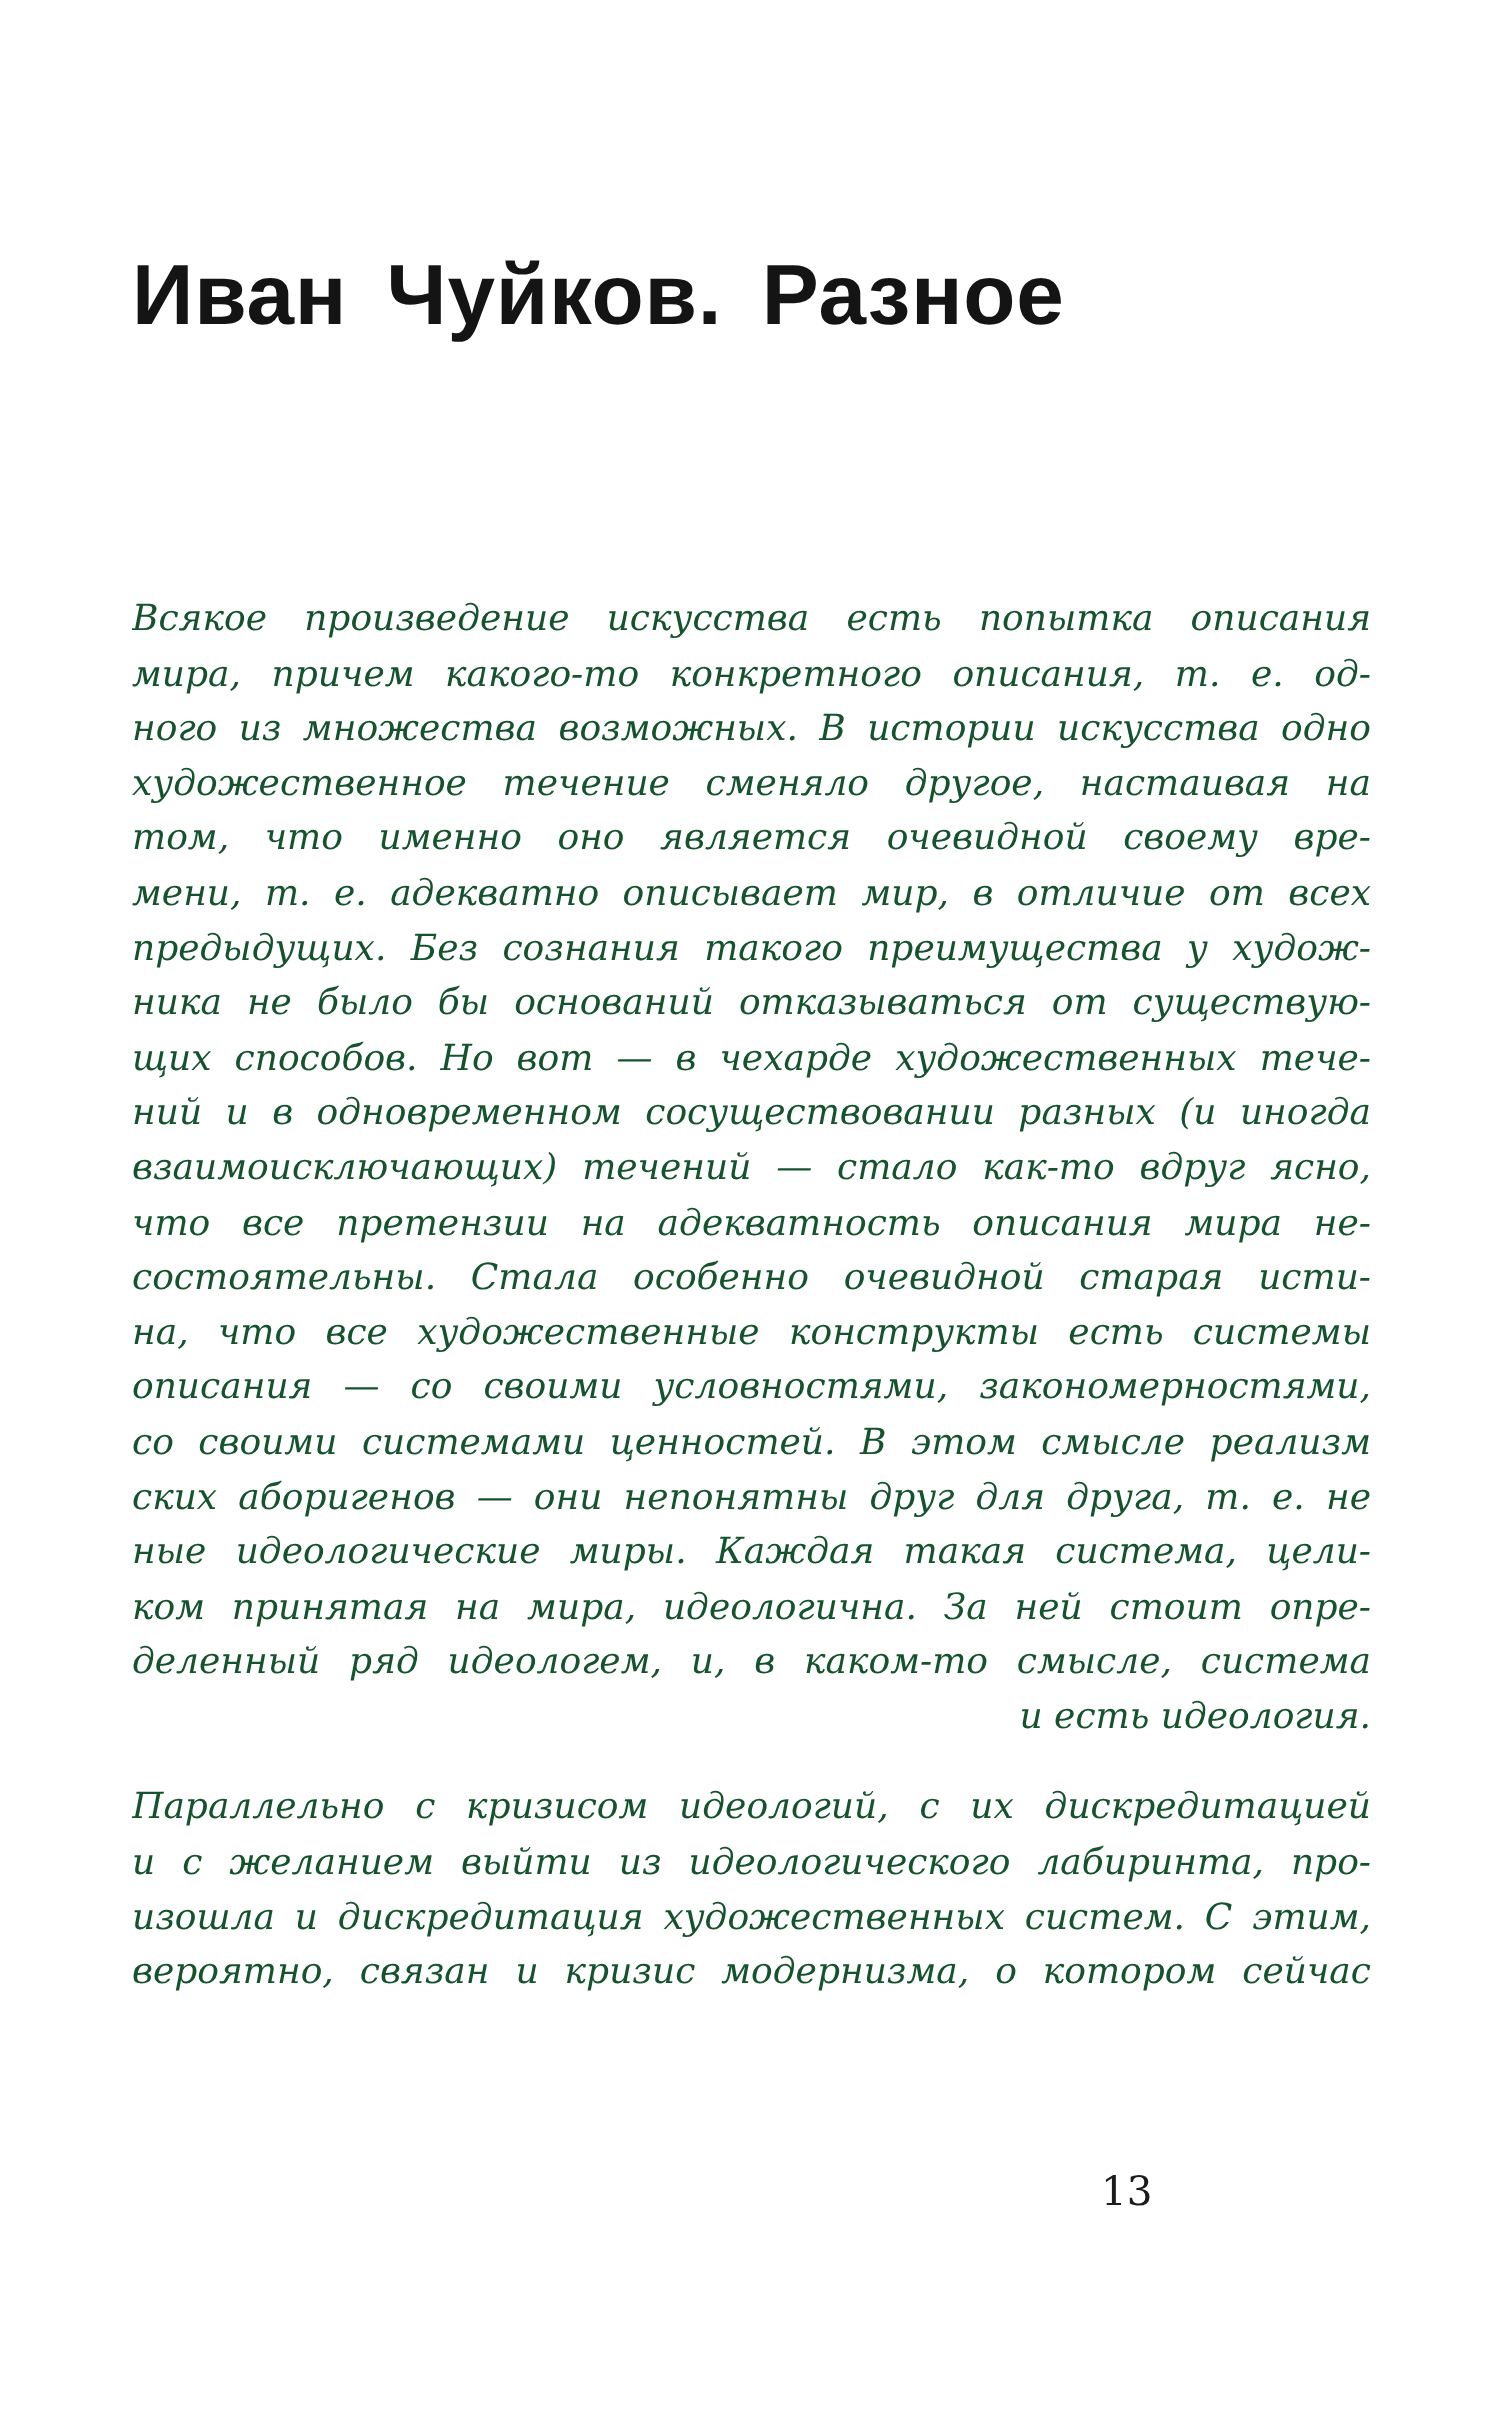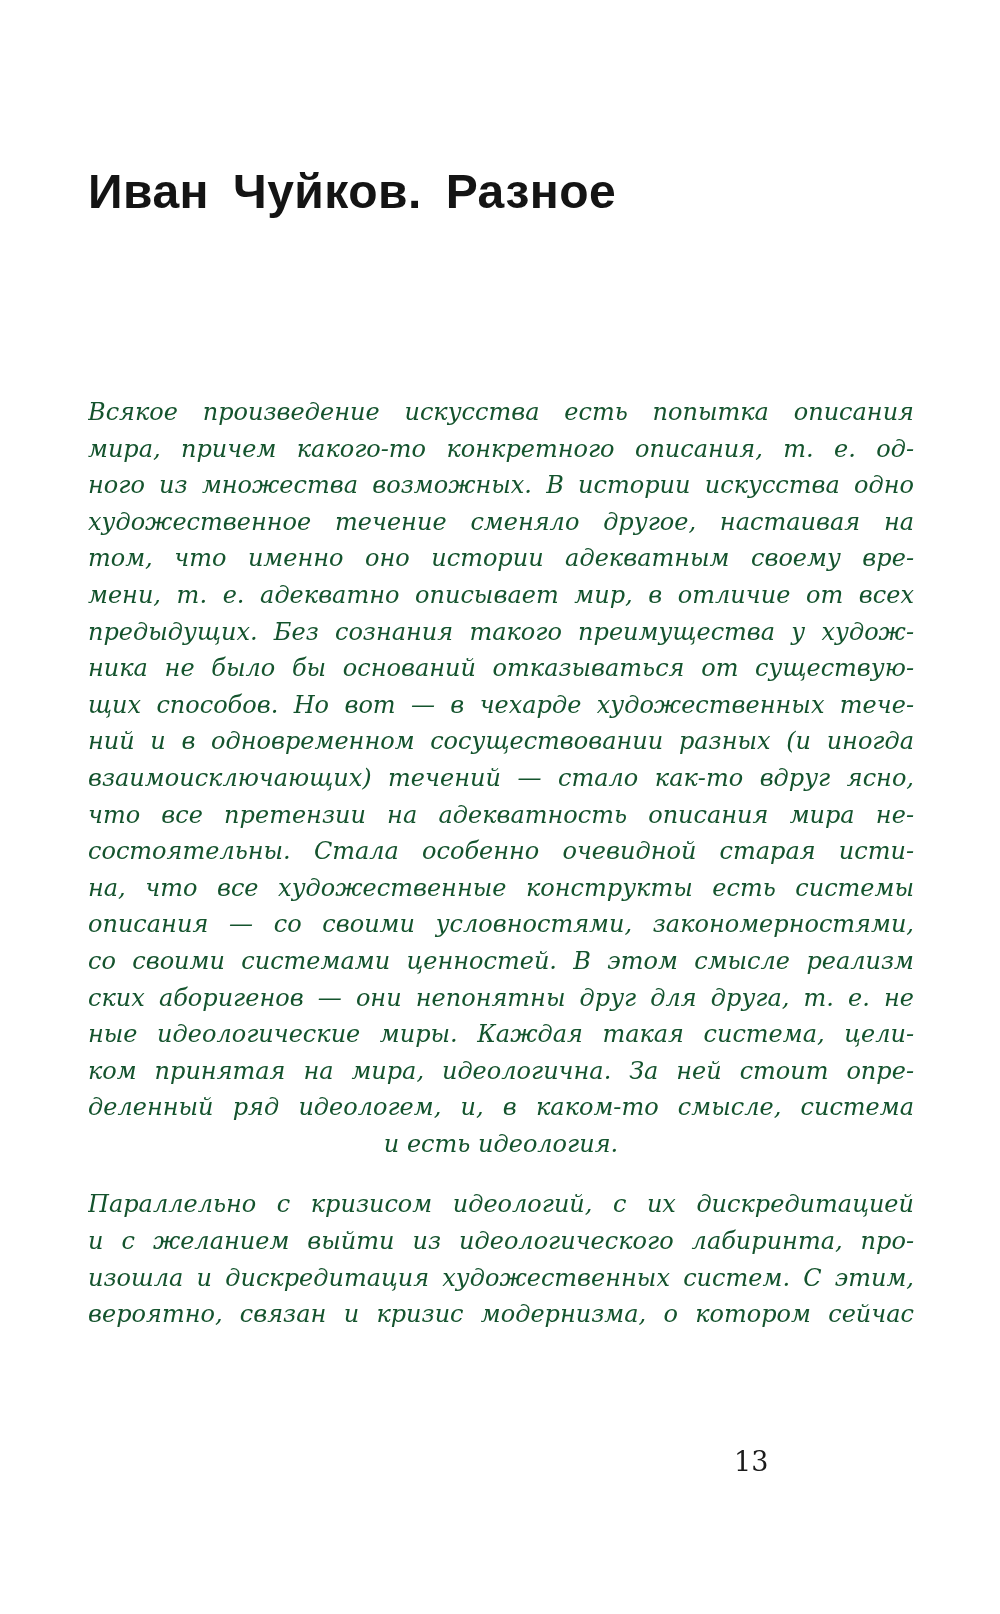--- a/index.html
+++ b/index.html
@@ -11,21 +11,21 @@
     font-family: "DejaVu Serif", serif;
     color: #1b1b1b;
     overflow: hidden;
   }
   .page-title {
     position: absolute;
     left: 88px;
     top: 164px;
     font-family: "Liberation Sans", "DejaVu Sans", sans-serif;
     font-weight: 700;
-    font-size: 48px;
+    font-size: 57px;
     letter-spacing: 0.5px;
     word-spacing: 10px;
     color: #141414;
     white-space: nowrap;
   }
   .text-block {
     position: absolute;
     left: 88px;
     top: 394px;
     width: 826px;
@@ -40,21 +40,21 @@
     height: 36.6px;
     overflow: hidden;
     text-align: justify;
   }
   .line::after {
     content: "";
     display: inline-block;
     width: 100%;
     height: 0;
   }
-  .line.lastline { text-align: center; }
+  .line.lastline { text-align: right; }
   .line.lastline::after { content: none; }
   .page-number {
     position: absolute;
     left: 734px;
     top: 1446px;
     font-size: 27px;
     font-style: normal;
     color: #1b1b1b;
   }
 </style>
@@ -62,21 +62,21 @@
 <body>
 
 <div class="page-title">Иван Чуйков. Разное</div>
 
 <div class="text-block">
   <div class="para">
     <div class="line">Всякое произведение искусства есть попытка описания</div>
     <div class="line">мира, причем какого-то конкретного описания, т. е. од-</div>
     <div class="line">ного из множества возможных. В истории искусства одно</div>
     <div class="line">художественное течение сменяло другое, настаивая на</div>
-    <div class="line">том, что именно оно истории адекватным своему вре-</div>
+    <div class="line">том, что именно оно является очевидной своему вре-</div>
     <div class="line">мени, т. е. адекватно описывает мир, в отличие от всех</div>
     <div class="line">предыдущих. Без сознания такого преимущества у худож-</div>
     <div class="line">ника не было бы оснований отказываться от существую-</div>
     <div class="line">щих способов. Но вот — в чехарде художественных тече-</div>
     <div class="line">ний и в одновременном сосуществовании разных (и иногда</div>
     <div class="line">взаимоисключающих) течений — стало как-то вдруг ясно,</div>
     <div class="line">что все претензии на адекватность описания мира не-</div>
     <div class="line">состоятельны. Стала особенно очевидной старая исти-</div>
     <div class="line">на, что все художественные конструкты есть системы</div>
     <div class="line">описания — со своими условностями, закономерностями,</div>

